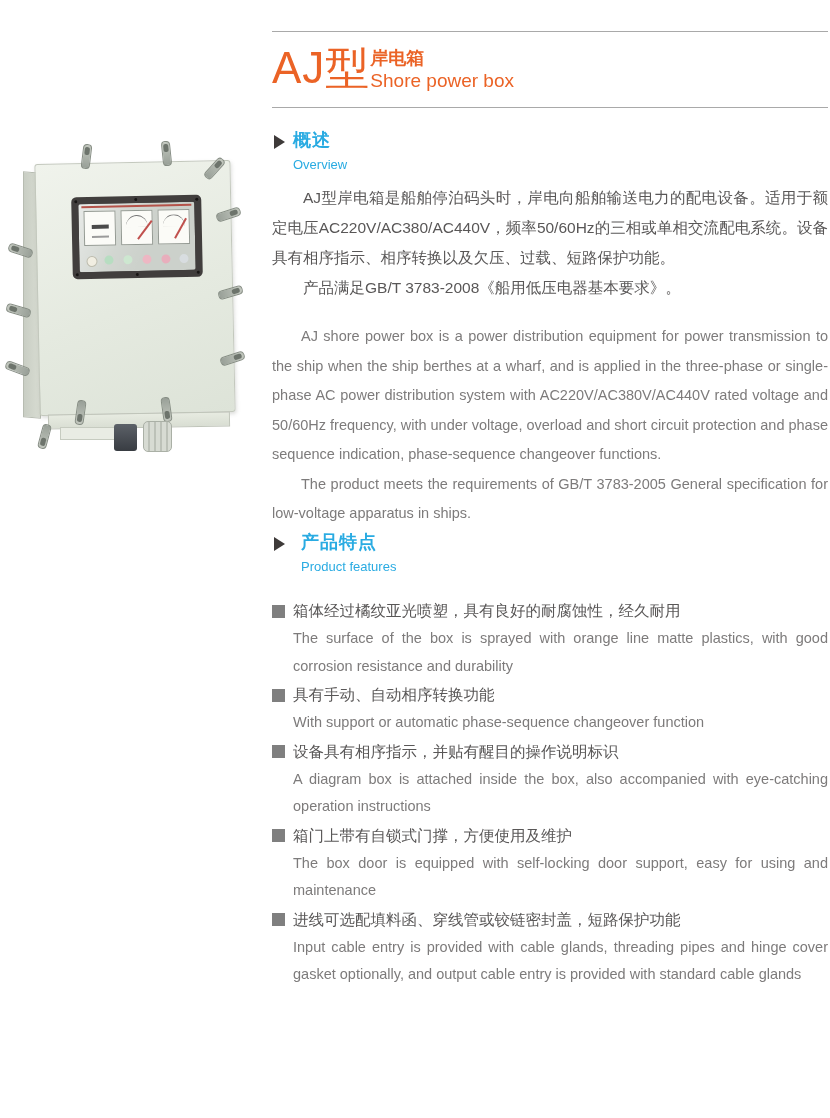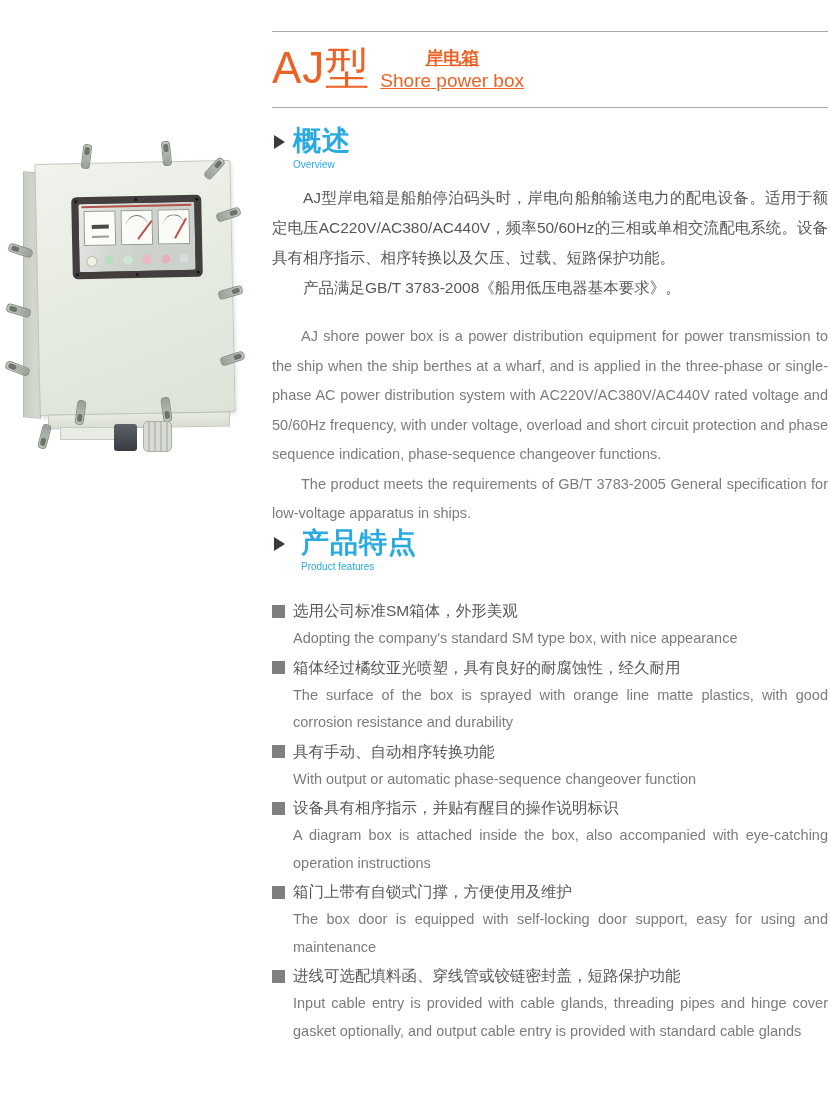--- a/index.html
+++ b/index.html
@@ -10,32 +10,32 @@
     font-family:"Liberation Sans", sans-serif;
     overflow:hidden;
   }
 
   
   .divider { position:absolute; left:272px; width:556px; height:1px; background:#a9a9a9; }
   .divider.top { top:31px; }
   .divider.under-title { top:107px; }
 
   
-  .title-block { position:absolute; left:272px; top:44px; display:flex; align-items:flex-start; color:#eb6326;text-align:center; }
+  .title-block { position:absolute; left:272px; top:44px; display:flex; align-items:flex-start; color:#eb6326; }
   .title-model { font-size:44px; line-height:48px; letter-spacing:1px; font-weight:400; }
-  .title-sub { margin-left:10px; padding-top:4px;text-decoration:underline; }
+  .title-sub { padding-top:4px; }
   .title-cn { font-size:18px; font-weight:bold; line-height:21px; }
   .title-en { font-size:19px; line-height:23px; }
 
   
   .section-head { position:absolute; left:274px; display:flex; }
   .tri-marker { width:0; height:0; border-left:11px solid #3e3a39; border-top:7px solid transparent; border-bottom:7px solid transparent; margin-top:9px; }
   .head-text { margin-left:8px; color:#29abe2; }
-  .head-cn { font-size:28px; font-weight:bold; line-height:29px; letter-spacing:1px; }
-  .head-en { font-size:10px; line-height:19px; }
+  .head-cn { font-size:18px; font-weight:bold; line-height:29px; letter-spacing:1px; }
+  .head-en { font-size:13px; line-height:19px; }
 
   
   .para-block { position:absolute; left:272px; width:556px; }
   .cn-para { font-size:15.5px; line-height:30px; color:#595757; text-indent:2em; text-align:justify; }
   .en-para { font-size:14.5px; line-height:29.5px; color:#7d7b7b; text-indent:2em; text-align:justify; }
 
   
   .features-list { position:absolute; left:272px; top:597px; width:556px; }
   .feat-item { margin-bottom:1px; }
   .feat-cn { font-size:15.5px; line-height:28px; color:#595757; display:flex; align-items:center; }
@@ -167,37 +167,30 @@
   <div class="head-text">
     <div class="head-cn">产品特点</div>
     <div class="head-en">Product features</div>
   </div>
 </div>
 
 <div class="features-list">
   <div class="feat-item">
     <div class="feat-cn">
         <span class="bullet-sq"></span>
-        <span>选用公司标准SM箱体，外形美观</span>
-      </div>
-    <div class="feat-en">Adopting the company's standard SM type box, with nice appearance</div>
-  </div>
-  <div class="feat-item">
-    <div class="feat-cn">
-        <span class="bullet-sq"></span>
         <span>箱体经过橘纹亚光喷塑，具有良好的耐腐蚀性，经久耐用</span>
       </div>
     <div class="feat-en">The surface of the box is sprayed with orange line matte plastics, with good corrosion resistance and durability</div>
   </div>
   <div class="feat-item">
     <div class="feat-cn">
         <span class="bullet-sq"></span>
         <span>具有手动、自动相序转换功能</span>
       </div>
-    <div class="feat-en">With output or automatic phase-sequence changeover function</div>
+    <div class="feat-en">With support or automatic phase-sequence changeover function</div>
   </div>
   <div class="feat-item">
     <div class="feat-cn">
         <span class="bullet-sq"></span>
         <span>设备具有相序指示，并贴有醒目的操作说明标识</span>
       </div>
     <div class="feat-en">A diagram box is attached inside the box, also accompanied with eye-catching operation instructions</div>
   </div>
   <div class="feat-item">
     <div class="feat-cn">

